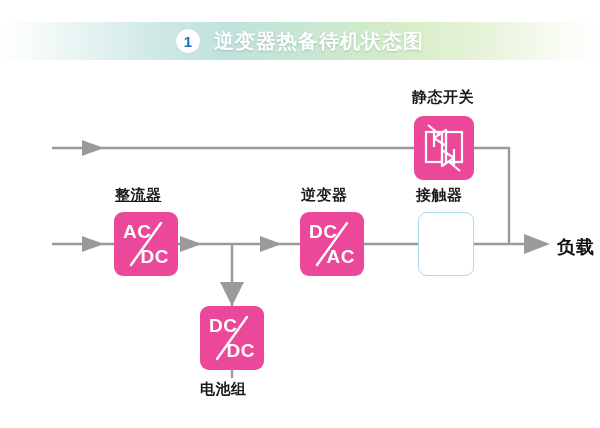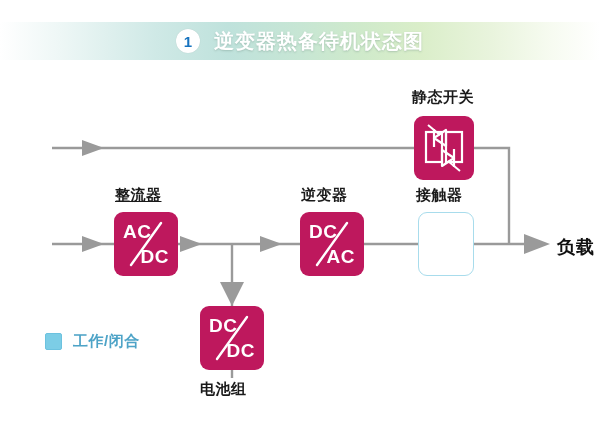--- a/index.html
+++ b/index.html
@@ -83,21 +83,21 @@
     top: 0;
   }
 
   
   .block {
     position: absolute;
     border-radius: 9px;
     box-sizing: border-box;
   }
   .block.filled {
-    background: #be185d;
+    background: #ec4899;
   }
   .block.open {
     background: #ffffff;
     border: 1.6px solid #a8dcec;
   }
   .block-text {
     position: absolute;
     color: #ffffff;
     font-size: 19px;
     font-weight: bold;
@@ -245,19 +245,15 @@
       <line x1="47" y1="11" x2="17" y2="53" stroke="#ffffff" stroke-width="2.4" stroke-linecap="round"></line>
     </svg>
     <span class="block-text bt-top">DC</span>
     <span class="block-text bt-bot">DC</span>
   </div>
   <div class="block-label" style="left:188px; top:320px;">电池组</div>
 
   <div id="load-label">负载</div>
 
   <div id="legend">
-    <div class="legend-row">
-      <span class="legend-swatch filled"></span>
-      <span class="legend-text">工作/闭合</span>
-    </div>
   </div>
 
 </div>
 
 </body></html>

